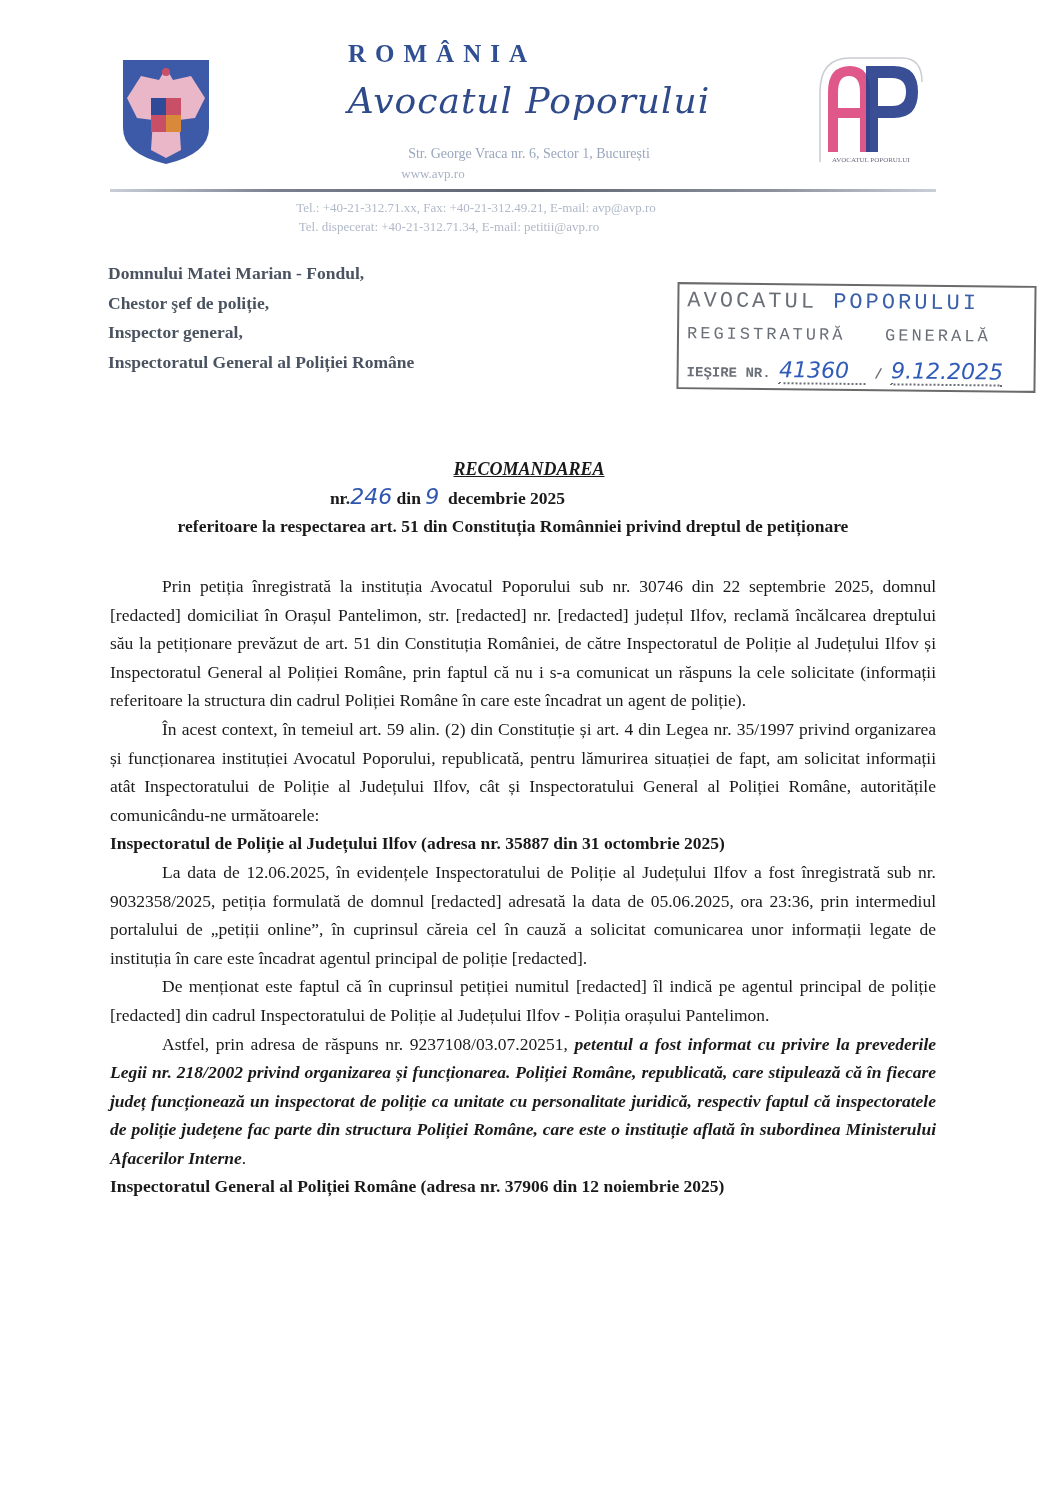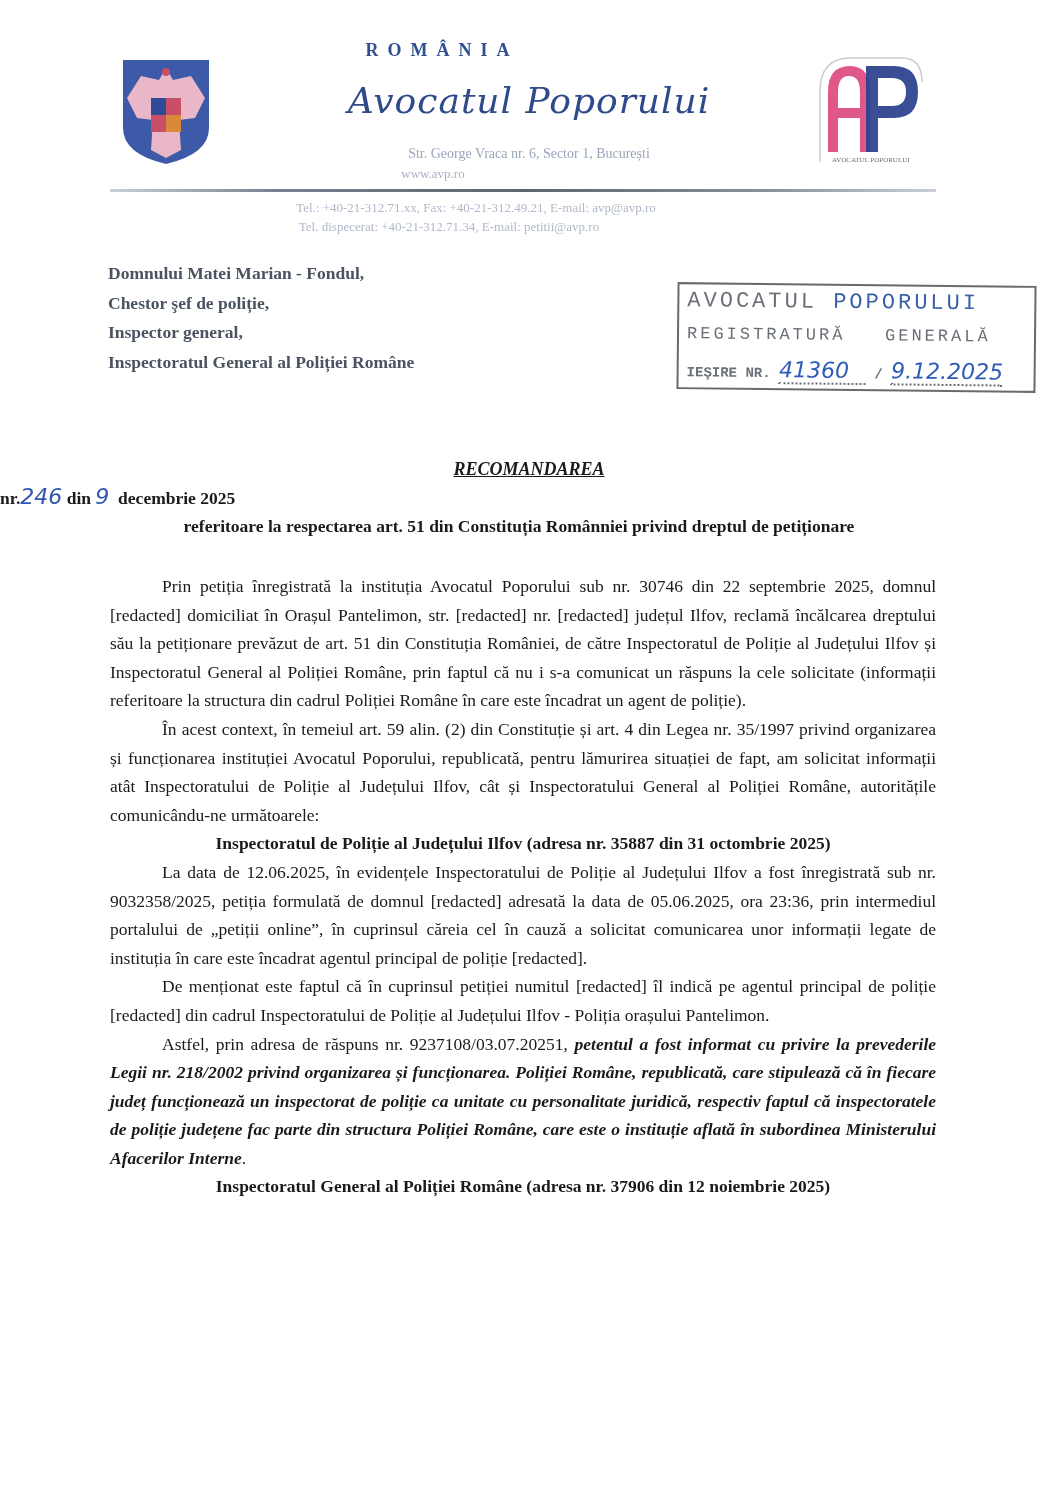--- a/index.html
+++ b/index.html
@@ -4,21 +4,21 @@
   <style>
     html, body { margin: 0; padding: 0; background: #ffffff; }
     body { width: 1058px; height: 1496px; position: relative; overflow: hidden;
            font-family: "Liberation Serif", serif; color: #1a1a1a; }
     .abs { position: absolute; }
 
     
     .coat { left: 121px; top: 58px; width: 90px; height: 108px; }
     .aplogo { left: 810px; top: 52px; width: 120px; height: 115px; }
     .country { left: 0; width: 884px; top: 40px; text-align: center; font-family: "Liberation Serif", serif;
-               font-weight: bold; font-size: 18px; letter-spacing: 9px; color: #2f4f92; }
+               font-weight: bold; font-size: 25px; letter-spacing: 9px; color: #2f4f92; }
     .inst { left: 0; width: 1058px; top: 80px; text-align: center; font-family: "DejaVu Serif", serif;
             font-style: italic; font-size: 36px; color: #2e4a8a; letter-spacing: 1px; }
     .addr { left: 0; width: 1058px; top: 146px; text-align: center; font-size: 14px; color: #9aa6bd; }
     .web { left: 0; width: 866px; top: 166px; text-align: center; font-size: 13px; color: #a9b2c6; }
     .rule { left: 110px; top: 189px; width: 826px; height: 3px;
             background: linear-gradient(90deg, #c9ced8, #7a8090 20%, #5e6470 50%, #8b909c 80%, #c9ced8); }
     .tel1 { left: 0; width: 952px; top: 200px; text-align: center; font-size: 13px; color: #b0b8c8; }
     .tel2 { left: 0; width: 898px; top: 219px; text-align: center; font-size: 13px; color: #b0b8c8; }
 
     
@@ -30,28 +30,28 @@
     .stamp .l1 { position: absolute; left: 8px; top: 4px; font-size: 22px; letter-spacing: 3px; }
     .stamp .l1 .p { color: #3a60a8; }
     .stamp .l2 { position: absolute; left: 8px; top: 40px; font-size: 17px; letter-spacing: 3px; white-space: nowrap; }
     .stamp .l3 { position: absolute; left: 8px; top: 72px; font-size: 14px; font-weight: bold; white-space: nowrap; }
     .stamp .hw { font-family: "DejaVu Sans", sans-serif; font-style: italic; color: #2f5bb8; font-size: 22px; font-weight: normal; }
     .stamp .dots { border-bottom: 2px dotted #6b6f78; display: inline-block; }
 
     
     .doc-title { left: 0; width: 1058px; top: 459px; text-align: center; font-weight: bold; font-style: italic;
                  font-size: 18px; text-decoration: underline; }
-    .doc-num { left: 0; width: 863px; top: 484px; text-align: left; font-weight: bold; font-size: 17.5px; }
+    .doc-num { left: 0; width: 863px; top: 484px; text-align: center; font-weight: bold; font-size: 17.5px; padding-left: 16px; }
     .doc-num .hw { font-family: "DejaVu Sans", sans-serif; font-style: italic; font-weight: normal; color: #3056b0; font-size: 22px; }
-    .doc-subject { left: 0; width: 966px; top: 516px; text-align: center; font-weight: bold; font-size: 17.5px; padding-left: 60px; box-sizing: border-box; margin-left: 6px; }
+    .doc-subject { left: 0; width: 966px; top: 516px; text-align: center; font-weight: bold; font-size: 17.5px; padding-left: 60px; box-sizing: border-box; }
 
     
     .body { left: 110px; top: 572px; width: 826px; font-size: 17.5px; line-height: 28.6px; text-align: justify; }
     .body p { margin: 0; text-indent: 52px; }
-    .body .h { font-weight: bold; text-align: center; text-indent: 0; }
+    .body .h { font-weight: bold; text-indent: 0; }
     .body .it { }
     .body .bi { font-style: italic; font-weight: bold; }
   </style>
 </head>
 <body>
 
 <svg class="abs coat" viewBox="0 0 90 108">
   <path d="M2 2 H88 V70 Q88 96 45 106 Q2 96 2 70 Z" fill="#3d5aa8"></path>
   <path d="M45 10 L52 22 L70 18 L84 40 L74 60 L58 62 L60 92 L45 100 L30 92 L32 62 L16 60 L6 40 L20 18 L38 22 Z" fill="#e9b7c8"></path>
   <rect x="30" y="40" width="30" height="34" fill="#c94f66"></rect>

